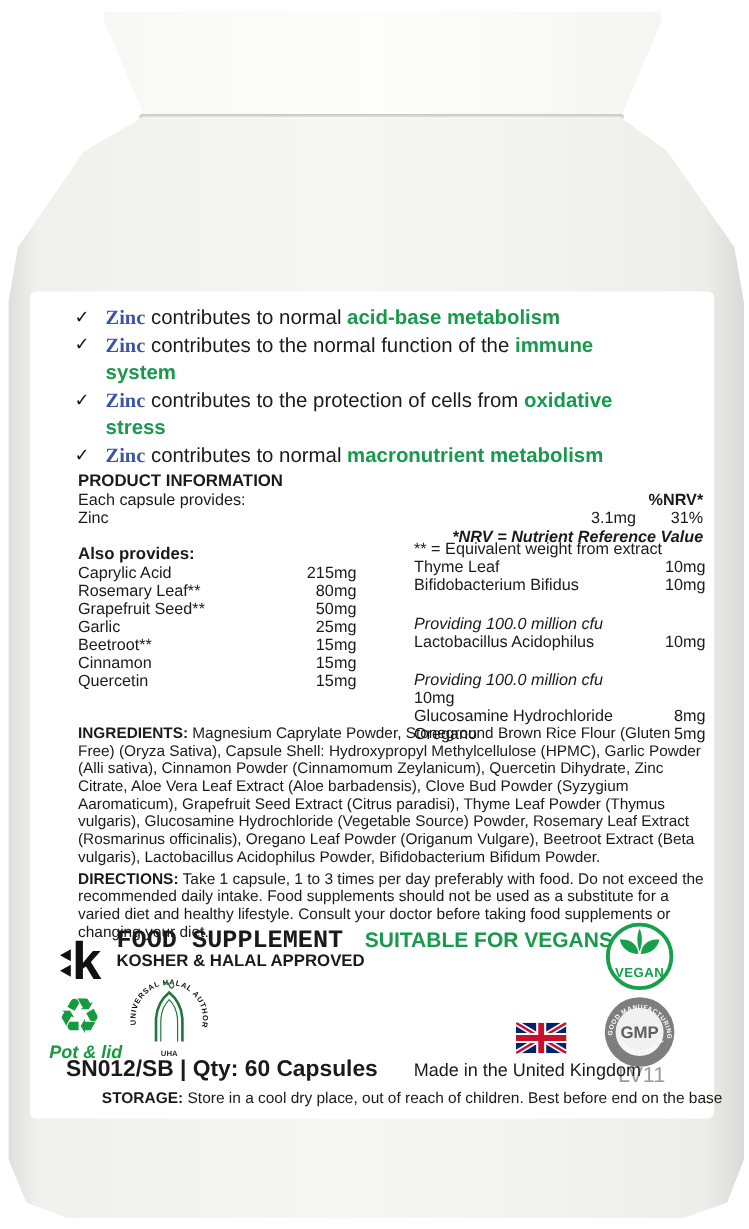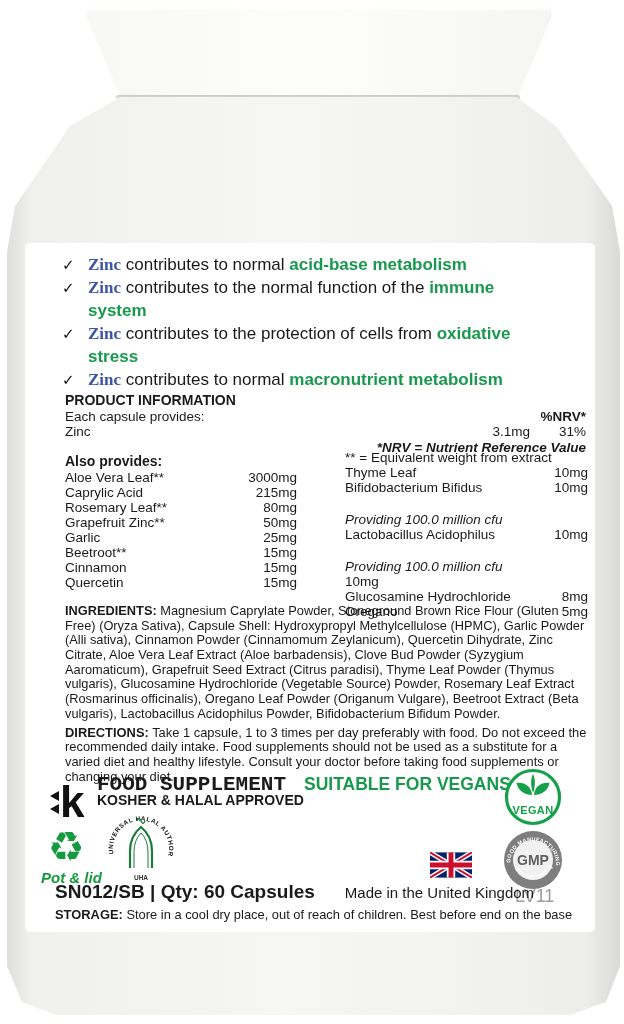--- a/index.html
+++ b/index.html
@@ -68,21 +68,21 @@
   .potlid{position:absolute;left:16px;top:626px;font-size:15px;font-weight:bold;font-style:italic;color:#169a3f;}
 
   .uha{position:absolute;left:83px;top:563px;}
   .vegan-badge{position:absolute;left:478px;top:524px;}
   .gmp-badge{position:absolute;left:477px;top:586px;}
   .lv{position:absolute;left:490px;top:643px;color:#9b9b9b;font-size:18px;}
 
   .sku-line{position:absolute;left:30px;top:638px;display:flex;align-items:baseline;gap:30px;white-space:nowrap;}
   .sku{font-size:19px;font-weight:bold;}
   .madein{font-size:15px;}
-  .storage{position:absolute;left:30px;top:664px;width:536px;font-size:12.9px;line-height:15px;}
+  .storage{position:absolute;left:41px;top:664px;width:536px;font-size:12.9px;line-height:15px;text-align:right;}
 </style>
 </head>
 <body>
 
 <div class="stage">
 
   <div class="cap"></div>
   <div class="cap-top"></div>
   <div class="cap-seam"></div>
 
@@ -120,33 +120,29 @@
         <span class="pi-name">Zinc</span>
         <span class="pi-amt">3.1mg</span>
         <span class="pi-nrv">31%</span>
       </div>
       <div class="pi-note">*NRV = Nutrient Reference Value</div>
     </div>
 
     <div class="ap-left">
       <div class="ap-heading">Also provides:</div>
       <div class="ap-row">
-          <span class="ap-name">Aloe Vera Leaf**</span>
-          <span class="ap-amt">3000mg</span>
-        </div>
-      <div class="ap-row">
           <span class="ap-name">Caprylic Acid</span>
           <span class="ap-amt">215mg</span>
         </div>
       <div class="ap-row">
           <span class="ap-name">Rosemary Leaf**</span>
           <span class="ap-amt">80mg</span>
         </div>
       <div class="ap-row">
-          <span class="ap-name">Grapefruit Zinc**</span>
+          <span class="ap-name">Grapefruit Seed**</span>
           <span class="ap-amt">50mg</span>
         </div>
       <div class="ap-row">
           <span class="ap-name">Garlic</span>
           <span class="ap-amt">25mg</span>
         </div>
       <div class="ap-row">
           <span class="ap-name">Beetroot**</span>
           <span class="ap-amt">15mg</span>
         </div>

